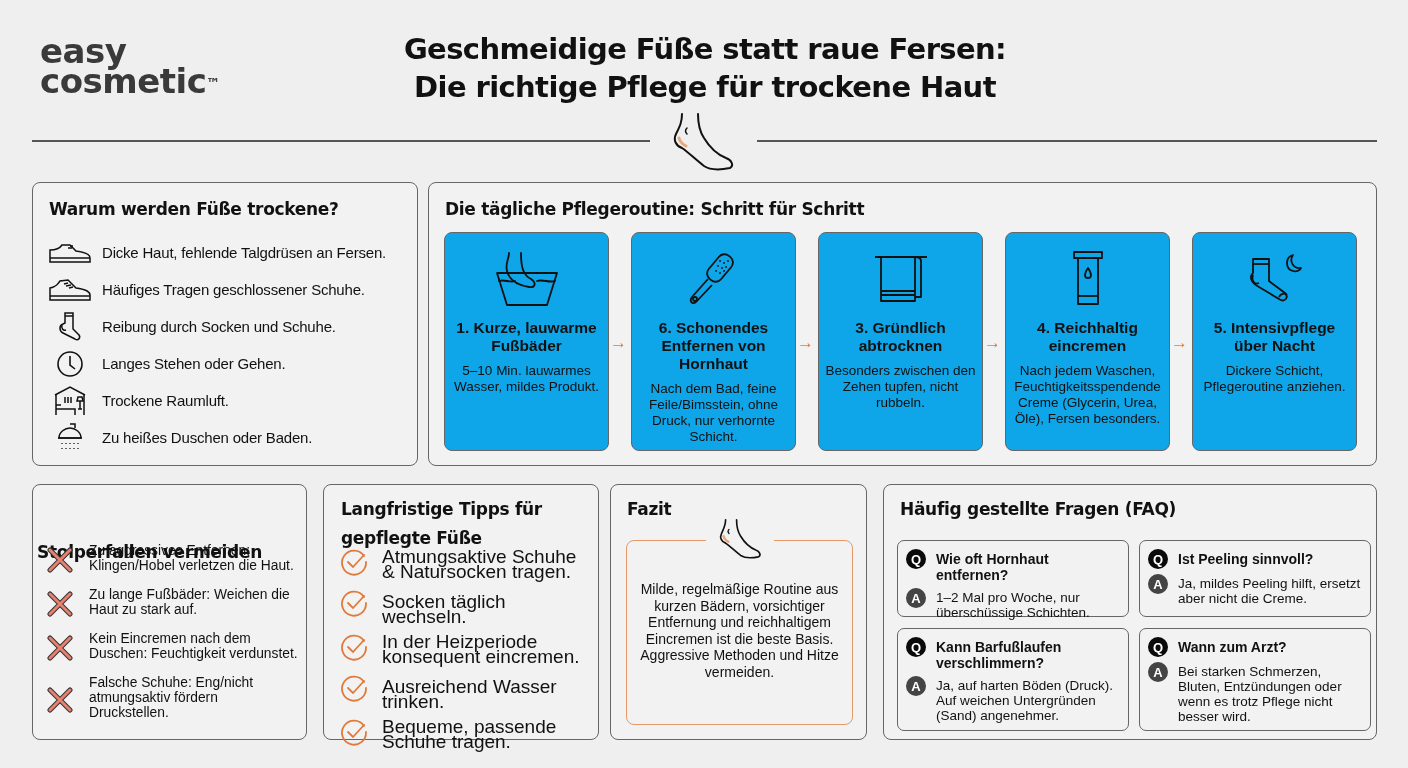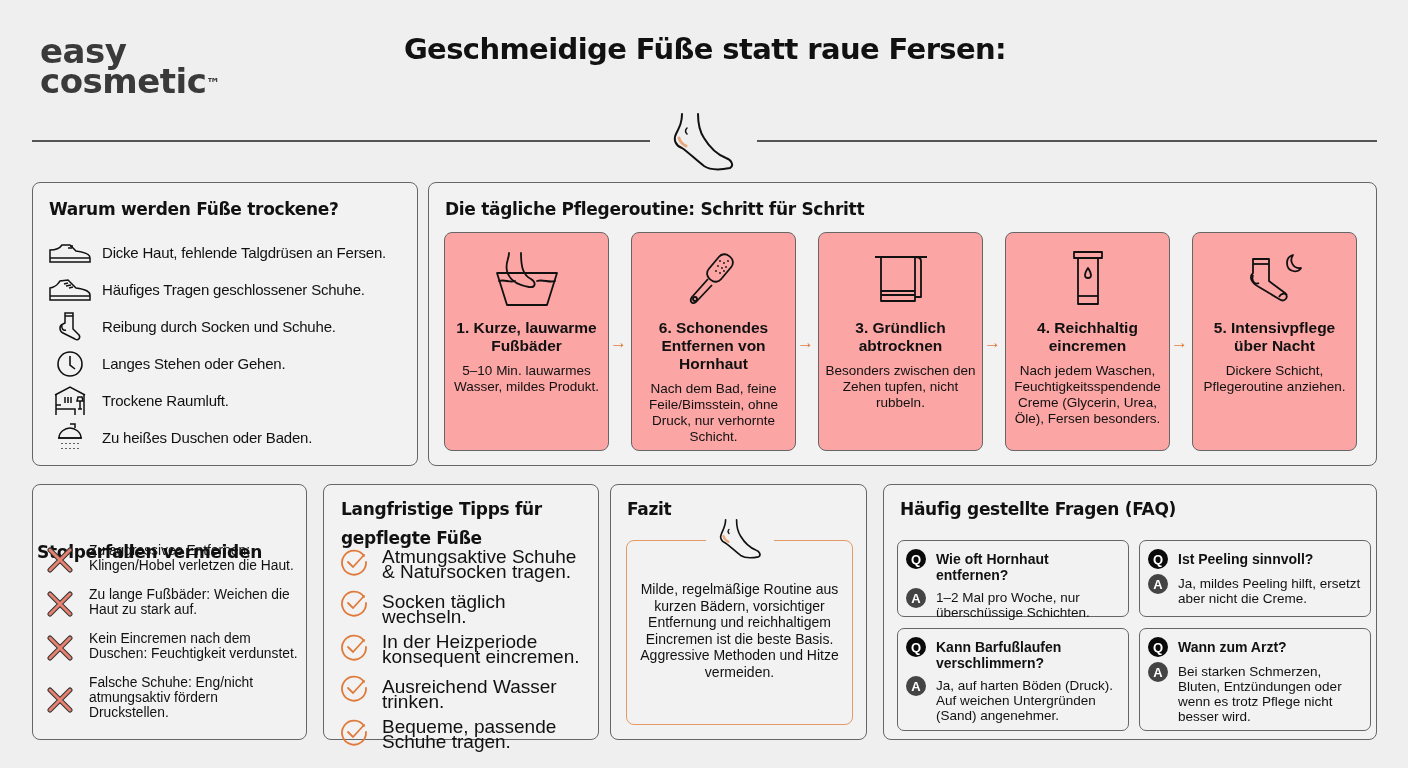--- a/index.html
+++ b/index.html
@@ -23,21 +23,21 @@
   #why { left: 32px; top: 182px; width: 386px; height: 284px; }
   #why .card-title { position: absolute; left: 16px; top: 16px; }
   .why-list { position: absolute; left: 14px; top: 52px; }
   .why-item { display: flex; align-items: center; height: 35px; margin-bottom: 2px; }
   .why-item .ic { width: 46px; height: 30px; display: flex; align-items: center; justify-content: center; margin-right: 9px; }
   .why-item span.t { font-size: 15px; color: #111; letter-spacing: -0.2px; }
 
   
   #routine { left: 428px; top: 182px; width: 949px; height: 284px; }
   #routine .card-title { position: absolute; left: 16px; top: 16px; }
-  .step { position: absolute; top: 49px; width: 165px; height: 219px; border: 1.5px solid #666; border-radius: 8px; text-align: center; background: #fca5a5; }
+  .step { position: absolute; top: 49px; width: 165px; height: 219px; border: 1.5px solid #666; border-radius: 8px; text-align: center; background: #0ea5e9; }
   .step .ic { height: 82px; display: flex; align-items: center; justify-content: center; padding-top: 10px; }
   .step .h { font-weight: bold; font-size: 15.5px; line-height: 18px; margin-top: 4px; padding: 0 6px; }
   .step .d { font-size: 13.5px; line-height: 16px; margin-top: 8px; padding: 0 6px; color: #111; }
   .arrow { position: absolute; top: 150px; color: #e07a3a; font-size: 17px; }
 
   
   #pitfalls { left: 32px; top: 484px; width: 275px; height: 256px; }
   #pitfalls .card-title { position: absolute; left: 4px; top: 14px; margin-top: 43px; }
   .pf-list { position: absolute; left: 14px; top: 58px; }
   .pf-item { display: flex; align-items: flex-start; margin-bottom: 10px; }
@@ -73,20 +73,21 @@
 </head>
 <body>
 
 <div class="logo">
   <div>easy</div>
   <div><span>cosmetic</span><sup>™</sup></div>
 </div>
 
 <div class="title">
   <div>Geschmeidige Füße statt raue Fersen:</div>
+  <div>Die richtige Pflege für trockene Haut</div>
 </div>
 
 <div class="rule l"></div>
 <div class="rule r"></div>
 <div class="hero-foot">
   <svg width="70" height="60" viewBox="0 0 70 60" fill="none" stroke="#111" stroke-width="2" stroke-linecap="round" stroke-linejoin="round">
     <path d="M14 2 C14 10 12 14 8 22 C5 28 8 34 14 36 C20 40 28 48 36 54 C42 58 52 58 62 56 C66 54 64 48 58 46 C48 42 42 36 36 26 C32 20 30 12 30 2"></path>
     <path d="M19 16 C17 18 17 20 19 22" stroke-width="1.5"></path>
     <path d="M11 26 C12 30 14 32 18 34" stroke="#e8a77a" stroke-width="3"></path>
   </svg>

